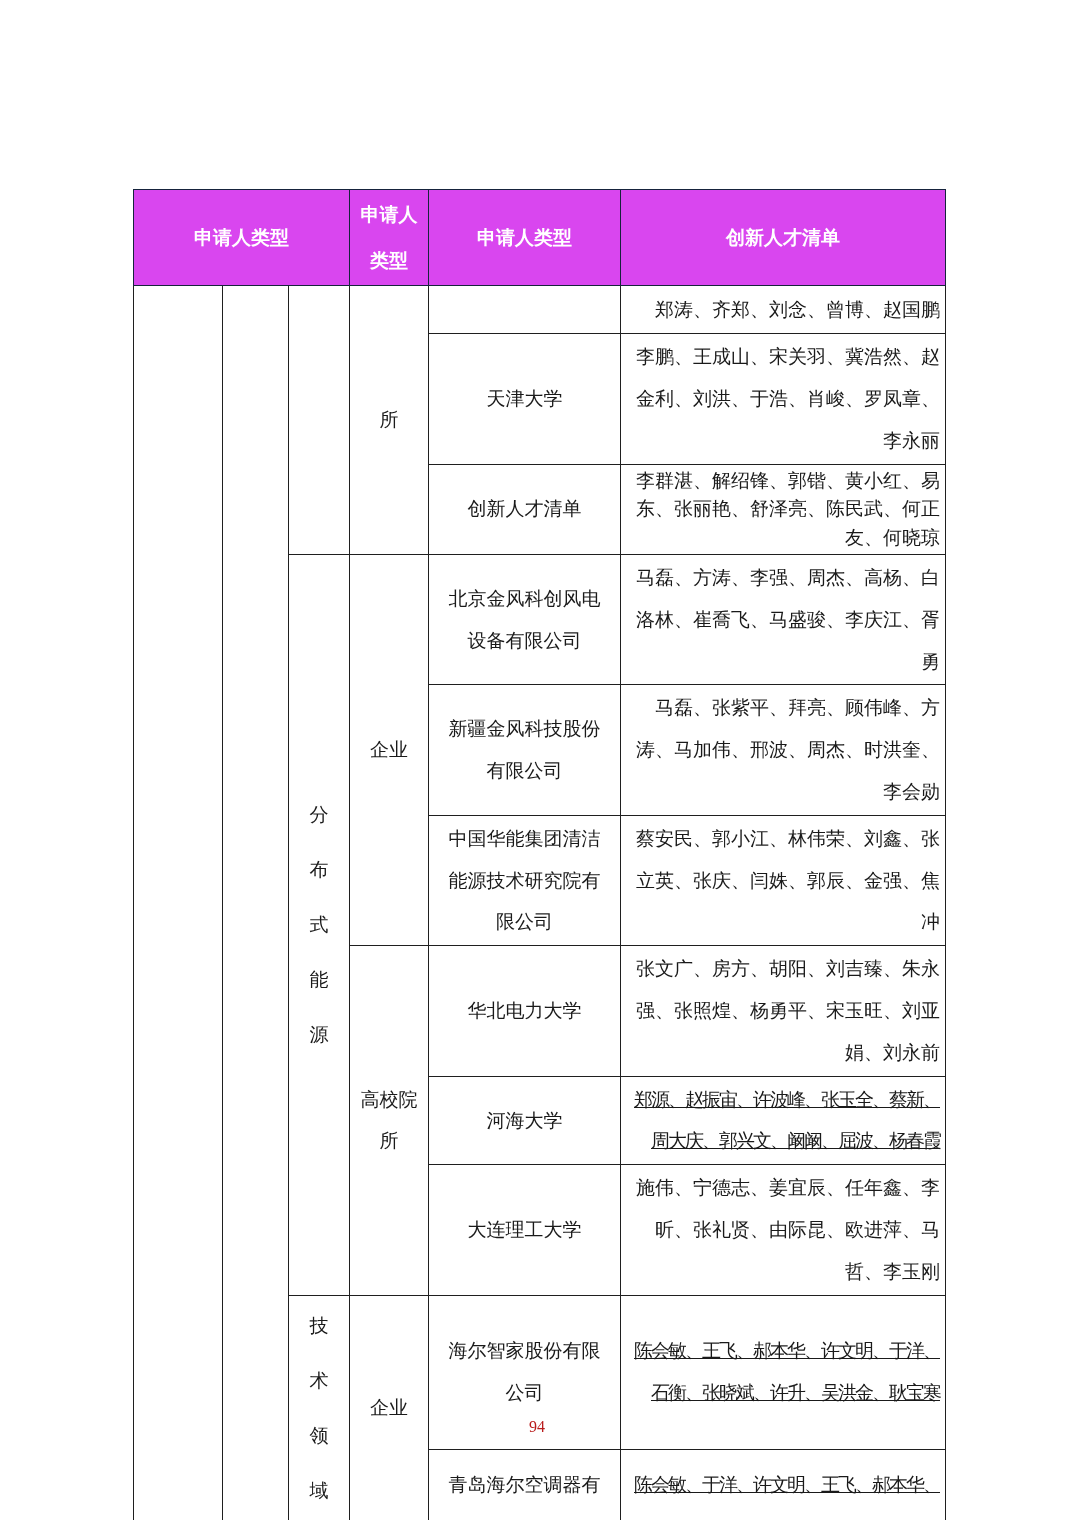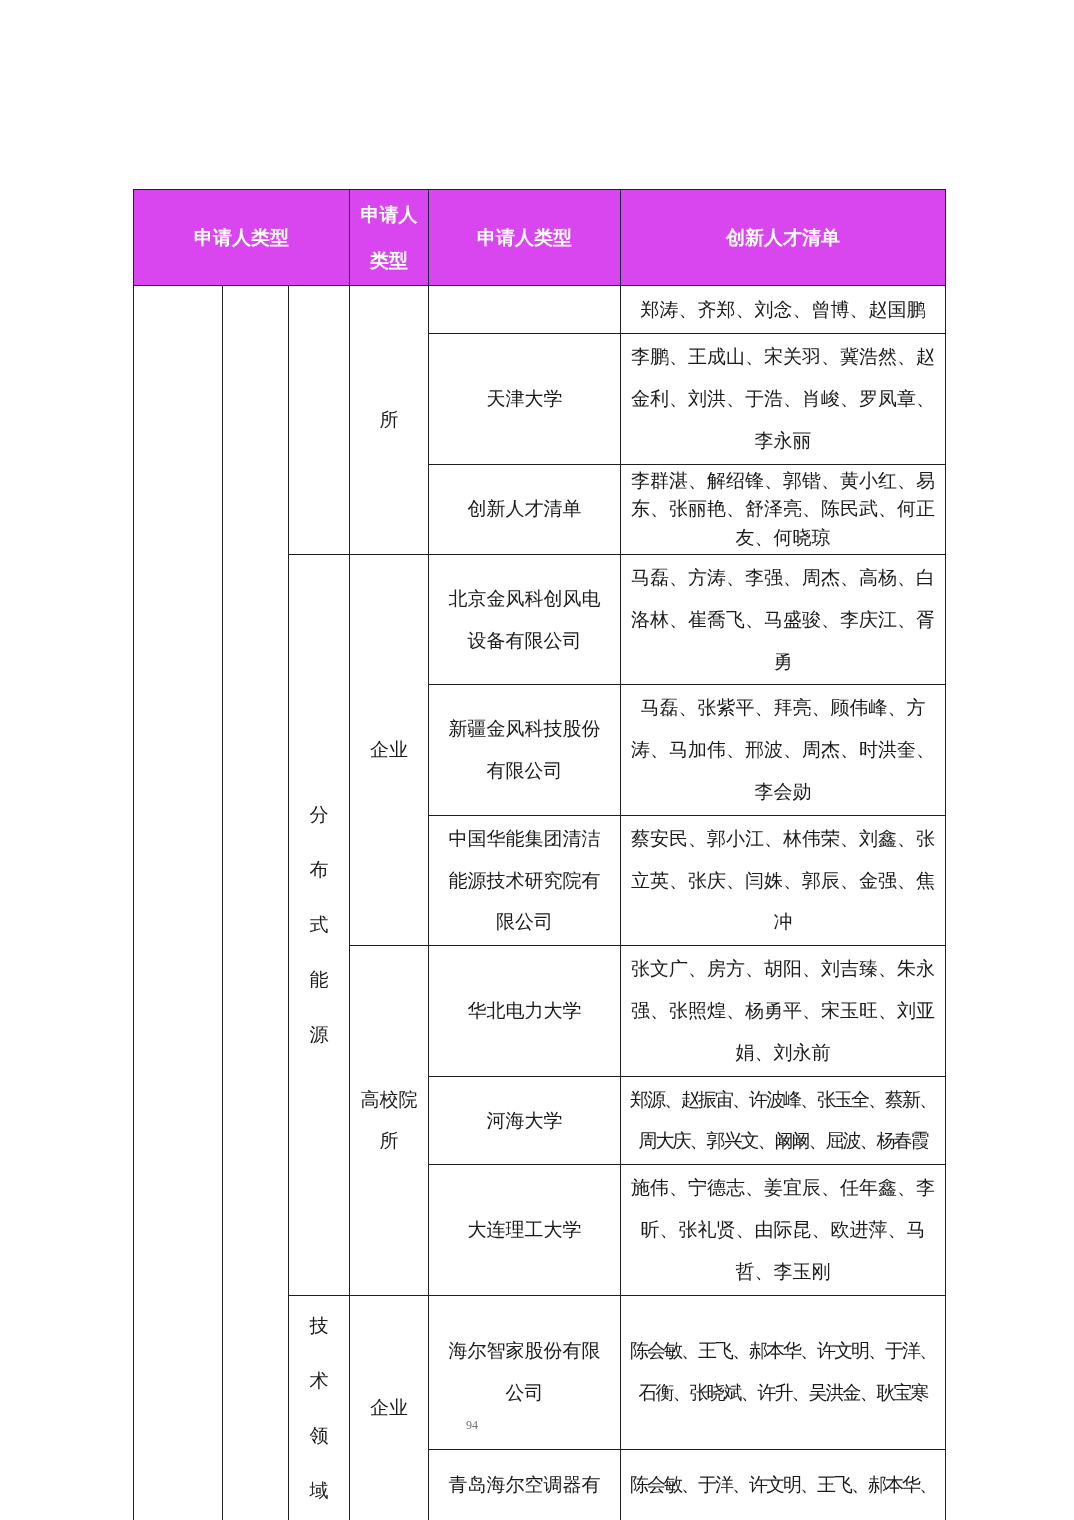--- a/index.html
+++ b/index.html
@@ -21,26 +21,26 @@
     padding:2px 6px;
     word-break:break-all;overflow:hidden;
   }
   tr.head td{
     background:#d946ef;color:#ffffff;font-weight:bold;
     line-height:2.4;border-color:#16233c;
   }
   td.domain{line-height:2.9;padding:2px 12px;}
   td.atype{padding:2px 8px;}
   td.inst{padding:2px 14px;}
-  td.talent{padding:2px 5px;}
+  td.talent{padding:2px 5px;text-align:right;}
   tr.tight td{line-height:1.5;}
-  td.squeeze{letter-spacing:-2px;}
+  td.squeeze{letter-spacing:-2px;text-decoration:underline;}
   .page-number{
-    position:absolute;left:0;top:1418px;width:944px;
-    text-align:center;font-size:12px;color:#737373;
+    position:absolute;left:0;top:1418px;width:1074px;
+    text-align:center;font-size:16px;color:#b91c1c;
   }
 </style>
 </head>
 <body>
 
 <div class="page">
 
   <table class="talent-table">
     <colgroup>
       <col class="c1">

